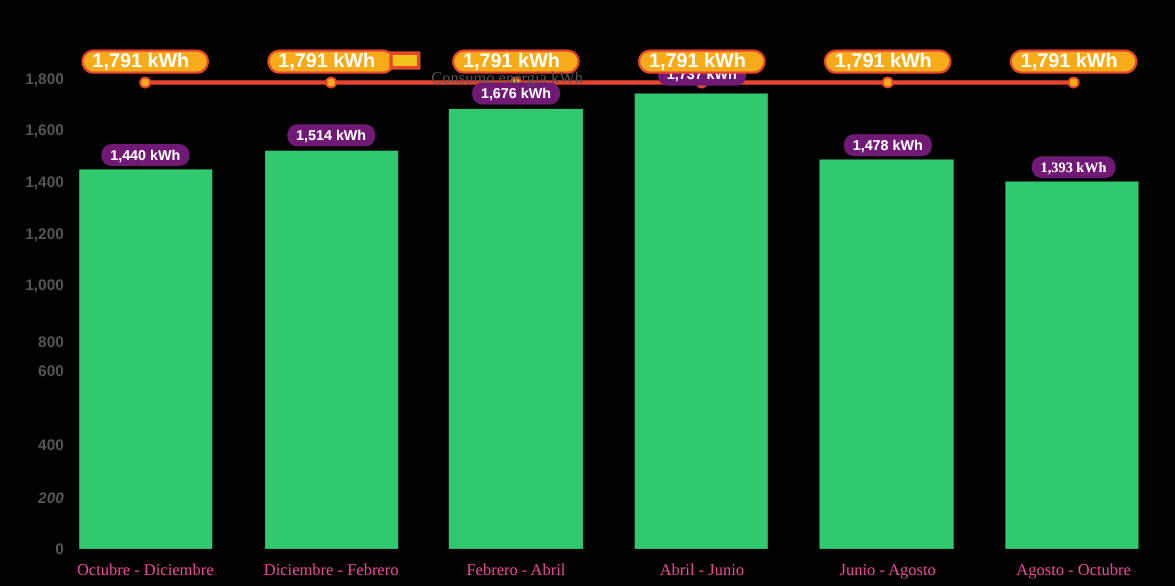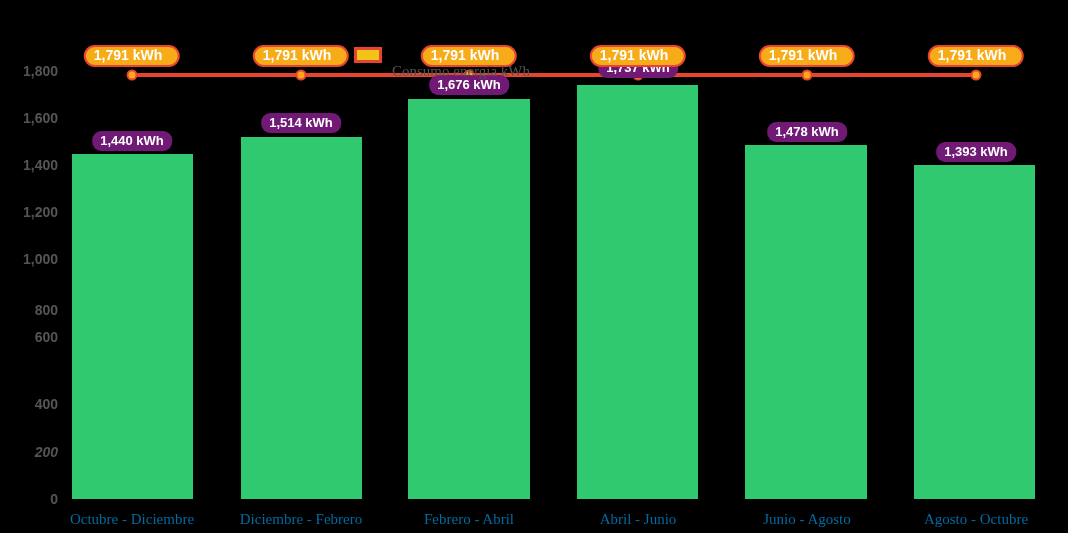--- a/index.html
+++ b/index.html
@@ -71,21 +71,21 @@
     line-height: 13px;
   }
   .line-label {
     position: absolute;
     transform: translateX(-50%);
     background: #f5a623;
     background: #f7ab18;
     border: 2px solid #e8442f;
     color: #ffffff;
     font-family: "Liberation Sans", sans-serif;
-    font-size: 14px;
+    font-size: 18px;
     font-weight: bold;
     padding: 2px 16px 3px 8px;
     border-radius: 11px;
     white-space: nowrap;
     line-height: 13px;
   }
   .line-marker {
     position: absolute;
     width: 11px;
     height: 11px;
@@ -99,21 +99,21 @@
     position: absolute;
     height: 4px;
     background: #e8442f;
     transform: translateY(-50%);
   }
 
   
   .x-tick-label {
     position: absolute;
     transform: translateX(-50%);
-    color: #0369a1;
+    color: #ec4899;
     font-size: 15px;
     font-family: "Liberation Serif", serif;
     white-space: nowrap;
   }
 
   
   #legend {
     position: absolute;
     left: 354px;
     top: 44px;
@@ -182,21 +182,21 @@
     <div class="line-marker" style="left:411px; top:75px;"></div>
     <div class="line-marker" style="left:580px; top:75px;"></div>
     <div class="line-marker" style="left:749px; top:75px;"></div>
     <div class="line-marker" style="left:918px; top:75px;"></div>
 
     <div class="bar-label" style="left:74px;  top:131px;">1,440 kWh</div>
     <div class="bar-label" style="left:243px; top:113px;">1,514 kWh</div>
     <div class="bar-label" style="left:411px; top:75px;">1,676 kWh</div>
     <div class="bar-label" style="left:580px; top:58px;">1,737 kWh</div>
     <div class="bar-label" style="left:749px; top:122px;">1,478 kWh</div>
-    <div class="bar-label" style="left:918px; top:142px;">1,393 kWh</div>
+    <div class="bar-label" style="left:918px; top:142px;font-family:Liberation Serif, serif;">1,393 kWh</div>
 
     <div class="line-label" style="left:74px;  top:45px;">1,791 kWh</div>
     <div class="line-label" style="left:243px; top:45px;">1,791 kWh</div>
     <div class="line-label" style="left:411px; top:45px;">1,791 kWh</div>
     <div class="line-label" style="left:580px; top:45px;">1,791 kWh</div>
     <div class="line-label" style="left:749px; top:45px;">1,791 kWh</div>
     <div class="line-label" style="left:918px; top:45px;">1,791 kWh</div>
 
     <div class="x-tick-label" style="left:74px;  top:511px;">Octubre - Diciembre</div>
     <div class="x-tick-label" style="left:243px; top:511px;">Diciembre - Febrero</div>

